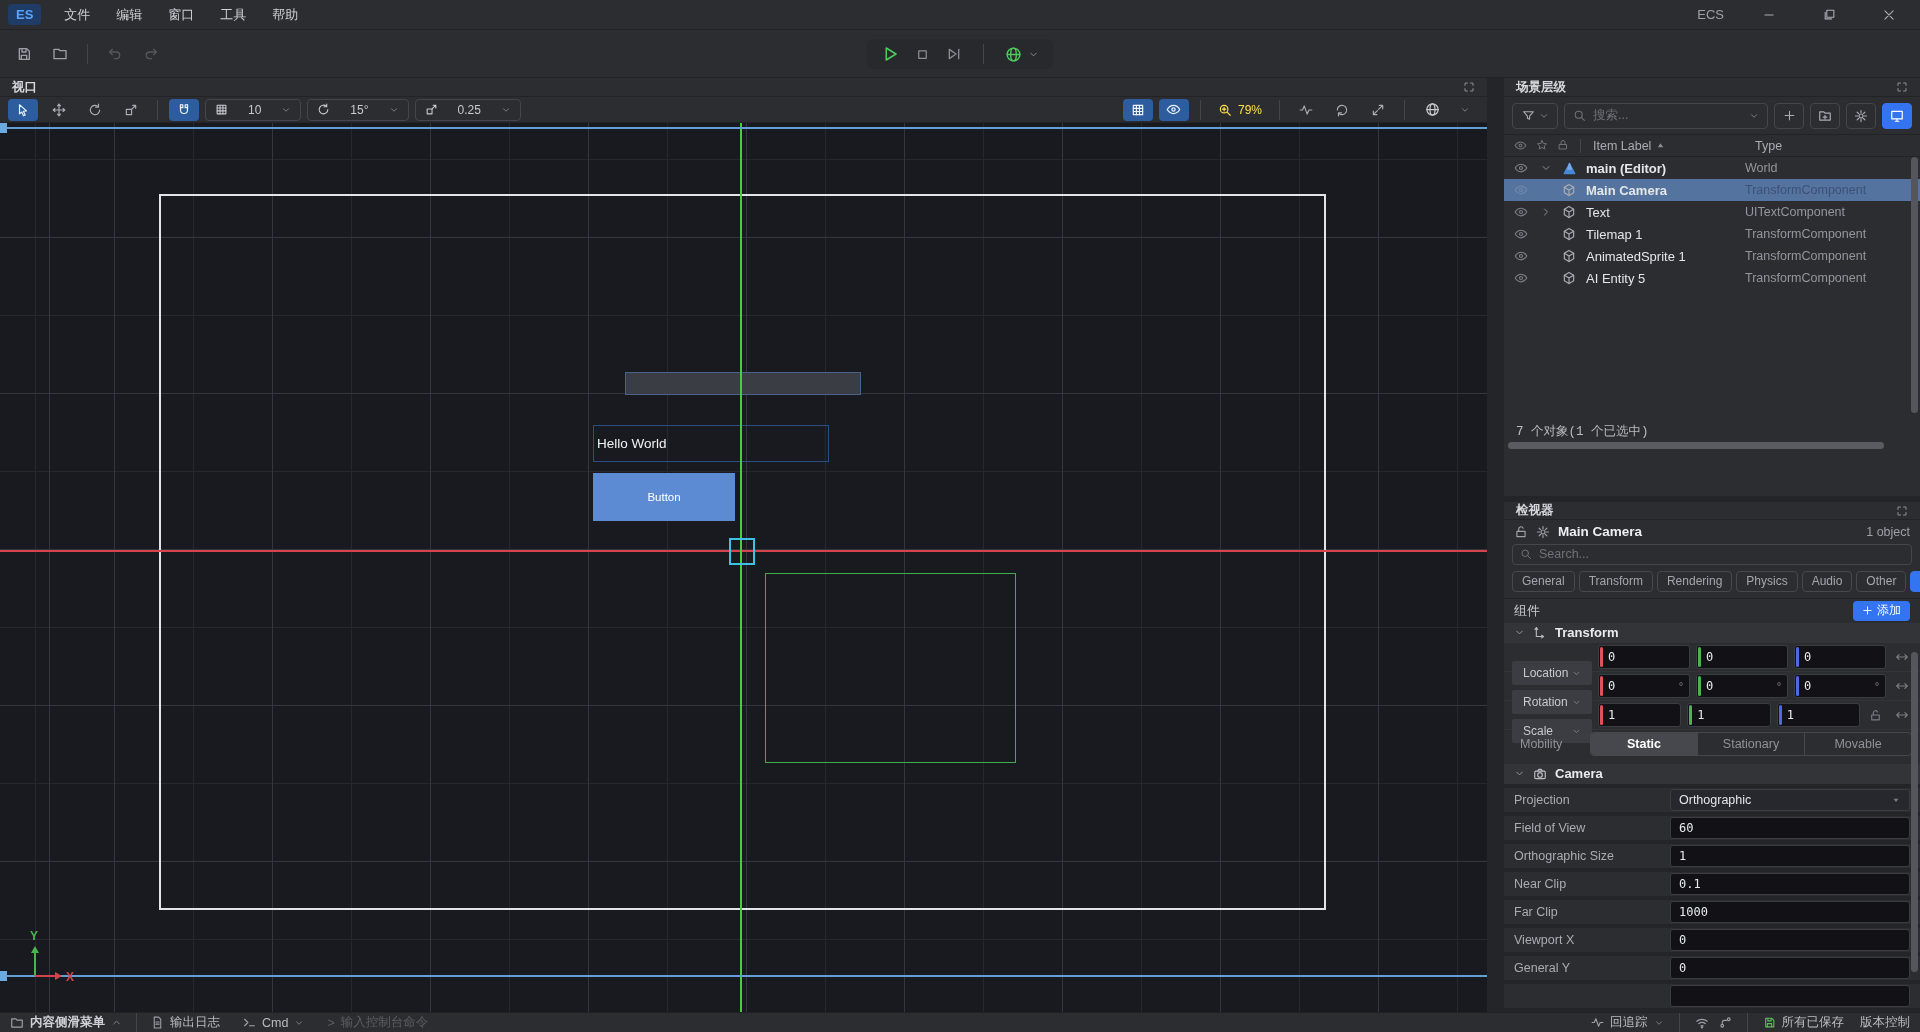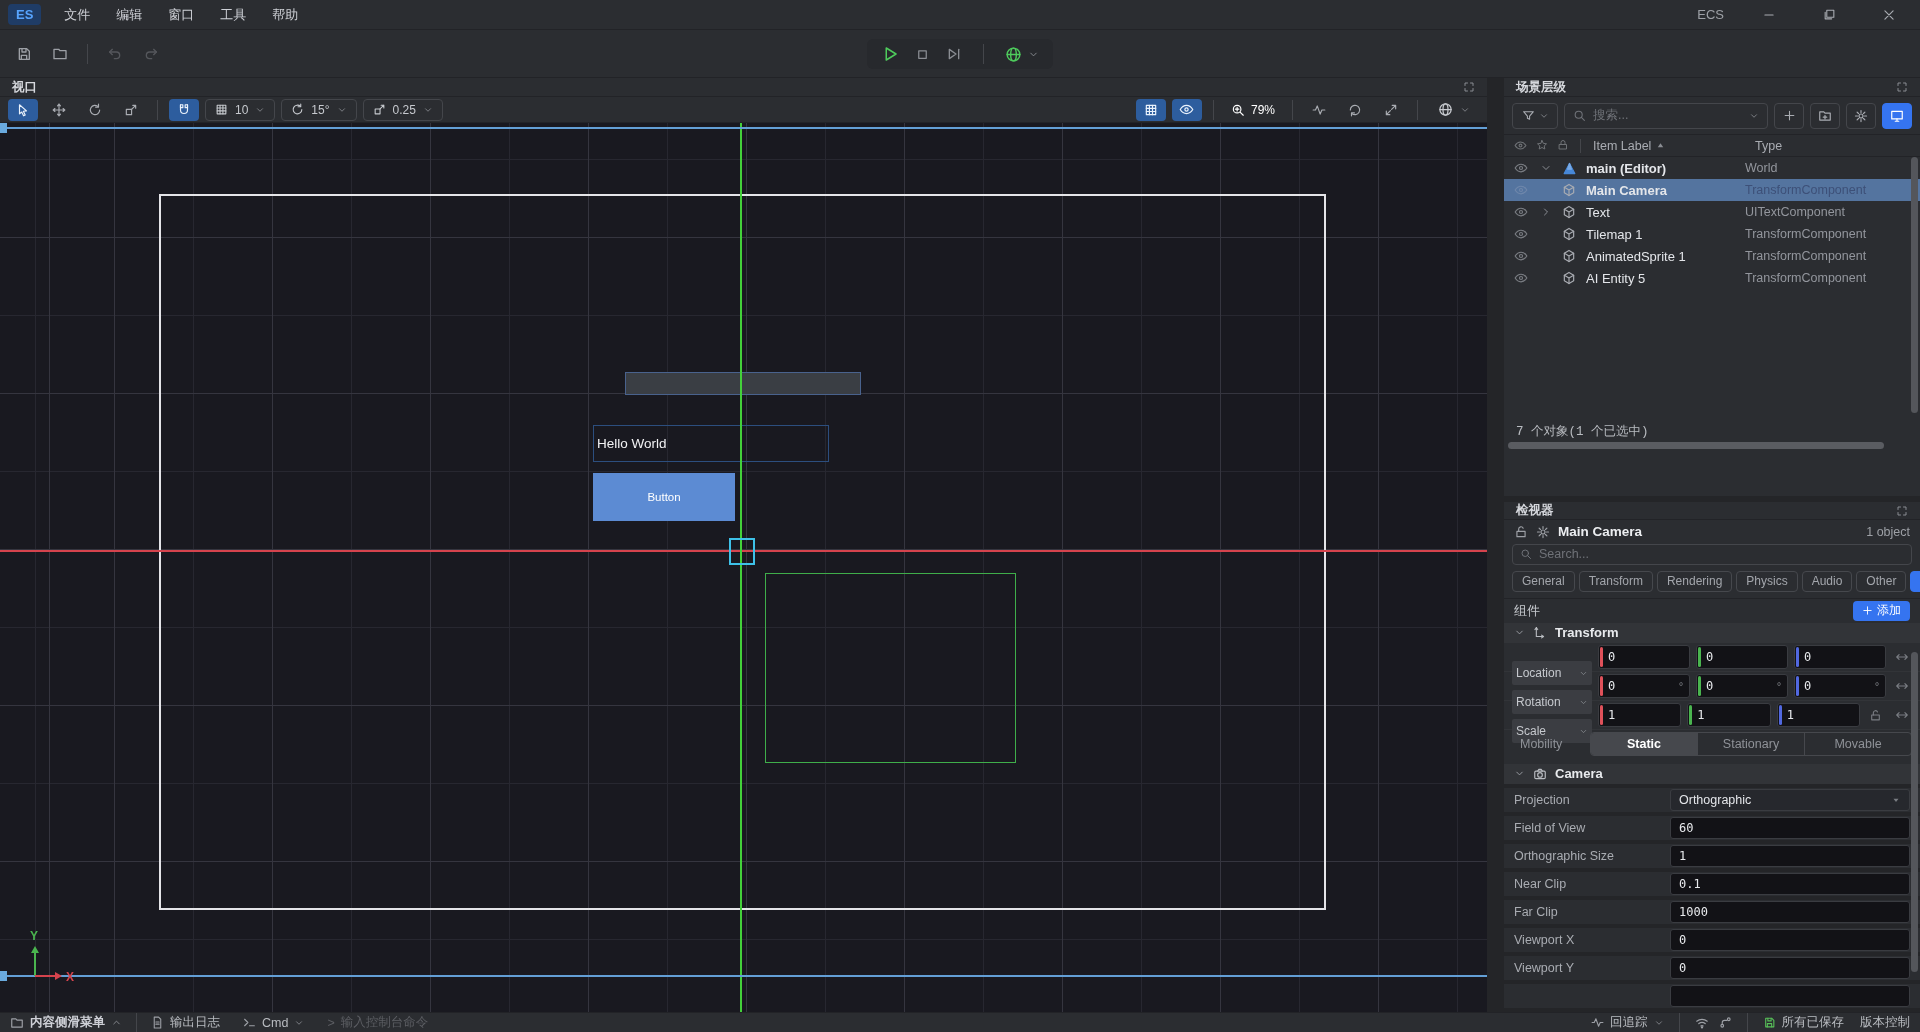--- a/index.html
+++ b/index.html
@@ -32,24 +32,24 @@
   .panel-head{height:19px;display:flex;align-items:center;justify-content:space-between;padding:0 12px;
               font-size:12.5px;font-weight:bold;color:#d6d8dd;background:#2b2d31;border-bottom:1px solid #222327;}
   .panel-head .corner{color:#8a8d93;}
 
   
   .viewport-panel{position:absolute;left:0;top:78px;width:1487px;height:934px;display:flex;flex-direction:column;}
   .vp-toolbar{height:26px;display:flex;align-items:center;padding:0 8px;gap:6px;background:#2b2d31;
               border-bottom:1px solid #222327;font-size:12px;}
   .vp-tool{width:30px;height:22px;border-radius:4px;display:flex;align-items:center;justify-content:center;color:#a9acb2;}
   .vp-tool.active{background:#2d5d9e;color:#eaf2fc;}
-  .vp-drop{display:flex;align-items:center;gap:7px;height:22px;padding:0 9px;border:1px solid #44464b;
+  .vp-drop{display:flex;align-items:center;gap:20px;height:22px;padding:0 9px;border:1px solid #44464b;
            border-radius:4px;color:#c6c9ce;}
   .vp-right{margin-left:auto;display:flex;align-items:center;gap:6px;}
-  .zoom-ind{display:flex;align-items:center;gap:6px;color:#ffffff;padding:0 6px;}
+  .zoom-ind{display:flex;align-items:center;gap:6px;color:#fde047;padding:0 6px;}
   .chev{color:#8a8d93;}
 
   
   .canvas{flex:1;position:relative;overflow:hidden;background-color:#191920;
     background-image:
       repeating-linear-gradient(to right,#35353f 0 1px,transparent 1px 158px),
       repeating-linear-gradient(to bottom,#35353f 0 1px,transparent 1px 156px),
       repeating-linear-gradient(to right,#272730 0 1px,transparent 1px 79px),
       repeating-linear-gradient(to bottom,#272730 0 1px,transparent 1px 78px);
     background-position:114px 0,0 114px,35px 0,0 36px;}
@@ -115,21 +115,21 @@
        display:flex;align-items:center;}
   .tab.active{background:#3574f0;border-color:#3574f0;color:#fff;font-weight:bold;}
   .comp-row{height:28px;display:flex;align-items:center;padding:0 10px;}
   .comp-row .add{margin-left:auto;background:#3574f0;color:#fff;font-size:12px;border-radius:4px;
                  height:20px;display:flex;align-items:center;gap:4px;padding:0 9px;}
   .sec-head{height:24px;background:#323438;display:flex;align-items:center;gap:8px;padding:0 10px;
             font-weight:bold;color:#e8eaed;font-size:13px;}
   .sec-head .chev{color:#9da0a6;} .sec-head .sic{color:#b9bcc1;}
   .t-row{display:flex;align-items:center;height:29px;padding:0 8px;gap:6px;border-bottom:1px solid #323438;}
   .t-label{width:80px;height:24px;background:#3b3d42;border-radius:2px;display:flex;align-items:center;
-           justify-content:space-between;padding:0 4px;font-size:12px;color:#c6c9ce;flex:none;margin-top:32px;}
+           justify-content:space-between;padding:0 11px;font-size:12px;color:#c6c9ce;flex:none;margin-top:32px;}
   .t-input{flex:1;height:24px;background:#121216;border:1px solid #3a3c41;border-radius:3px;display:flex;
            align-items:center;position:relative;padding-left:9px;font-family:"DejaVu Sans Mono",monospace;
            font-size:12px;color:#e8eaed;}
   .t-input .bar{position:absolute;left:1px;top:1px;bottom:1px;width:3px;border-radius:2px;}
   .t-input .sfx{margin-left:auto;margin-right:5px;color:#7a7d83;font-size:10px;}
   .t-end{width:20px;color:#7a7d83;display:flex;justify-content:center;flex:none;}
   .mob-row{display:flex;align-items:center;height:32px;padding:0 8px 0 16px;gap:10px;}
   .mob-label{width:60px;color:#8f9298;font-size:12.5px;flex:none;}
   .seg{flex:1;display:flex;border:1px solid #46484d;border-radius:4px;overflow:hidden;height:24px;}
   .seg-btn{flex:1;display:flex;align-items:center;justify-content:center;font-size:12.5px;color:#8f9298;
@@ -913,21 +913,21 @@
               <span>1000</span>
             </span>
         </div>
         <div class="c-row">
           <span class="c-label">Viewport X</span>
           <span class="c-input">
               <span>0</span>
             </span>
         </div>
         <div class="c-row">
-          <span class="c-label">Viewport Y</span>
+          <span class="c-label">General Y</span>
           <span class="c-input">
               <span>0</span>
             </span>
         </div>
         <div class="c-row">
           <span class="c-label"></span>
           <span class="c-input"></span>
         </div>
       </div>
       <div class="vscroll" style="top:150px;height:320px;"></div>

